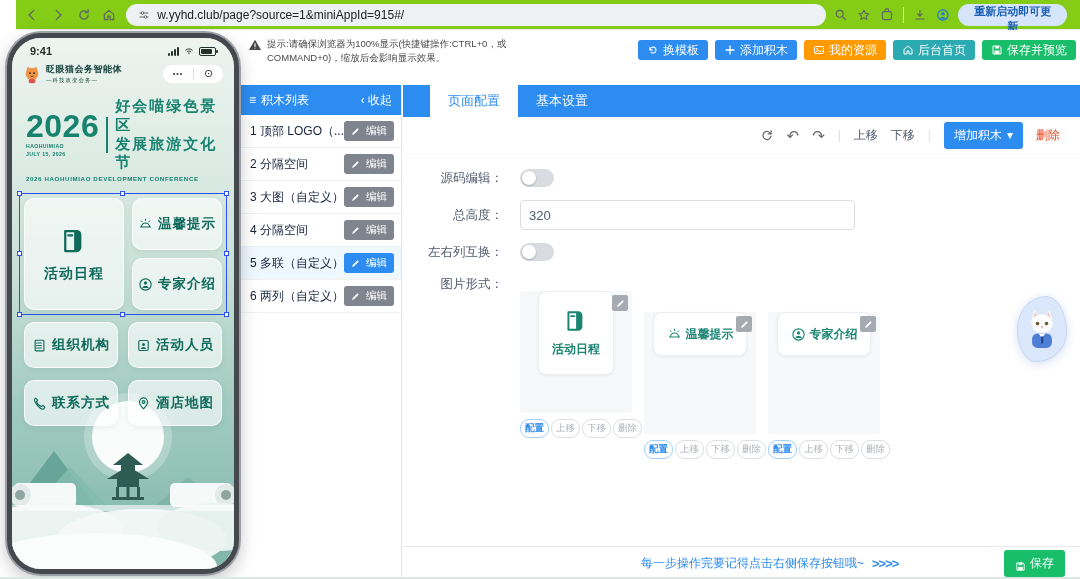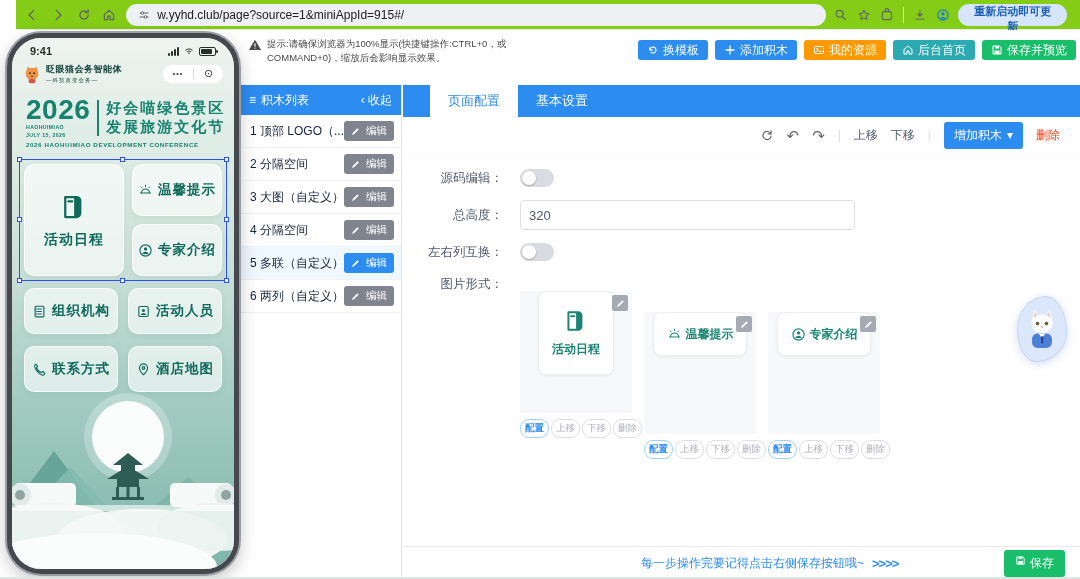--- a/index.html
+++ b/index.html
@@ -73,21 +73,21 @@
   .inner-pill { width:94px; height:44px; margin:38px auto 0; background:#fff; border:1px solid #ebeef2; border-radius:8px; box-shadow:0 1px 3px rgba(0,0,0,.06); display:flex; align-items:center; justify-content:center; gap:4px; color:#1a8573; }
   .inner-pill svg { width:15px; height:15px; }
   .inner-pill .lbl { font-size:12px; font-weight:700; }
   .cbtns { display:flex; gap:2px; margin-top:6px; }
   .cbtn { font-size:9.5px; padding:2px 4px; border-radius:9px; background:#fff; border:1px solid #dcdee2; color:#aeb3bb; cursor:pointer; font-family:inherit; white-space:nowrap; }
   .cbtn.primary { color:#2d8cf0; border-color:#a3d0fb; font-weight:700; }
 
   .rfooter { position:absolute; left:0; right:0; bottom:0; height:33px; border-top:1px solid #e8eaec; background:#fff; display:flex; align-items:center; }
   .tip { margin-left:238px; font-size:12px; color:#2d8cf0; }
   .chev { margin-left:8px; font-size:13px; font-weight:800; color:#2d8cf0; letter-spacing:-1px; }
-  .save-btn { margin-left:auto; margin-right:15px; background:#19be6b; color:#fff; border:none; border-radius:3px; font-size:12px; padding:5px 11px; display:flex; align-items:flex-start; gap:4px; cursor:pointer; font-family:inherit; }
+  .save-btn { margin-left:auto; margin-right:15px; background:#19be6b; color:#fff; border:none; border-radius:3px; font-size:12px; padding:5px 11px; display:flex; align-items:flex-end; gap:4px; cursor:pointer; font-family:inherit; }
   .save-btn svg { width:11px; height:11px; }
 
   
   .phone { position:absolute; left:7px; top:33px; width:232px; height:541px; border:5px solid #45484d; border-radius:34px; box-shadow:0 0 0 2px #9aa0a6, 0 6px 18px rgba(0,0,0,.25); overflow:hidden; background:#dfeee8; }
   .pscreen { position:relative; width:100%; height:100%; border-radius:12px; overflow:hidden;
     background:linear-gradient(180deg,#eef3ef 0%,#ddece5 22%,#c7dfd6 45%,#a3ccc1 68%,#7fb5aa 100%); }
   .sbar { height:24px; display:flex; align-items:center; justify-content:space-between; padding:2px 18px 0; font-size:11px; font-weight:700; color:#23312c; }
   .sbar-right { display:flex; align-items:center; gap:4px; }
   .sig { display:flex; align-items:flex-end; gap:1px; }
   .sig span { width:2px; background:#23312c; border-radius:1px; }
@@ -97,21 +97,21 @@
   .brand-row { display:flex; align-items:center; padding:1px 10px 0; }
   .brand-txt { margin-left:4px; color:#113f37; }
   .brand-name { font-size:9px; font-weight:800; letter-spacing:.5px; }
   .brand-sub { font-size:5.5px; letter-spacing:1px; margin-top:1px; }
   .capsule { margin-left:auto; width:62px; height:20px; background:rgba(255,255,255,.92); border:1px solid rgba(0,0,0,.06); border-radius:11px; display:flex; align-items:center; justify-content:space-evenly; color:#333; }
   .capsule .dots { font-size:7px; letter-spacing:1px; }
   .capsule .cdiv { width:1px; height:11px; background:#ddd; }
   .capsule .target { font-size:11px; line-height:1; }
   .ptitle { margin:13px 0 0 14px; color:#17836f; }
   .ptitle-top { display:flex; align-items:center; }
-  .yr { font-size:28px; font-weight:800; line-height:.9; letter-spacing:.5px; }
+  .yr { font-size:32px; font-weight:800; line-height:.9; letter-spacing:.5px; }
   .yr-sub { font-size:5.2px; font-weight:700; letter-spacing:.4px; margin-top:2px; }
   .tdiv { width:2px; height:36px; background:#17836f; margin:0 7px; }
   .tcn { font-size:15px; font-weight:800; letter-spacing:2px; line-height:1.25; }
   .ten { font-size:6.2px; font-weight:700; letter-spacing:.6px; margin-top:3px; }
   .pcards { position:relative; margin:16px 12px 0; z-index:3; }
   .pcard { background:rgba(255,255,255,.62); border:1px solid rgba(255,255,255,.75); border-radius:10px; color:#0f6a5b; font-weight:700; display:flex; align-items:center; justify-content:center; box-shadow:0 2px 6px rgba(40,90,80,.08); cursor:pointer; }
   .pcard svg { width:15px; height:15px; flex:0 0 auto; }
   .sel-block { position:relative; display:flex; gap:8px; padding:0; }
   .sel-outline { position:absolute; left:-5px; right:-5px; top:-5px; bottom:-5px; border:1.5px solid #2b50ed; pointer-events:none; }
   .hdl { position:absolute; width:5px; height:5px; background:#fff; border:1px solid #2b50ed; }

